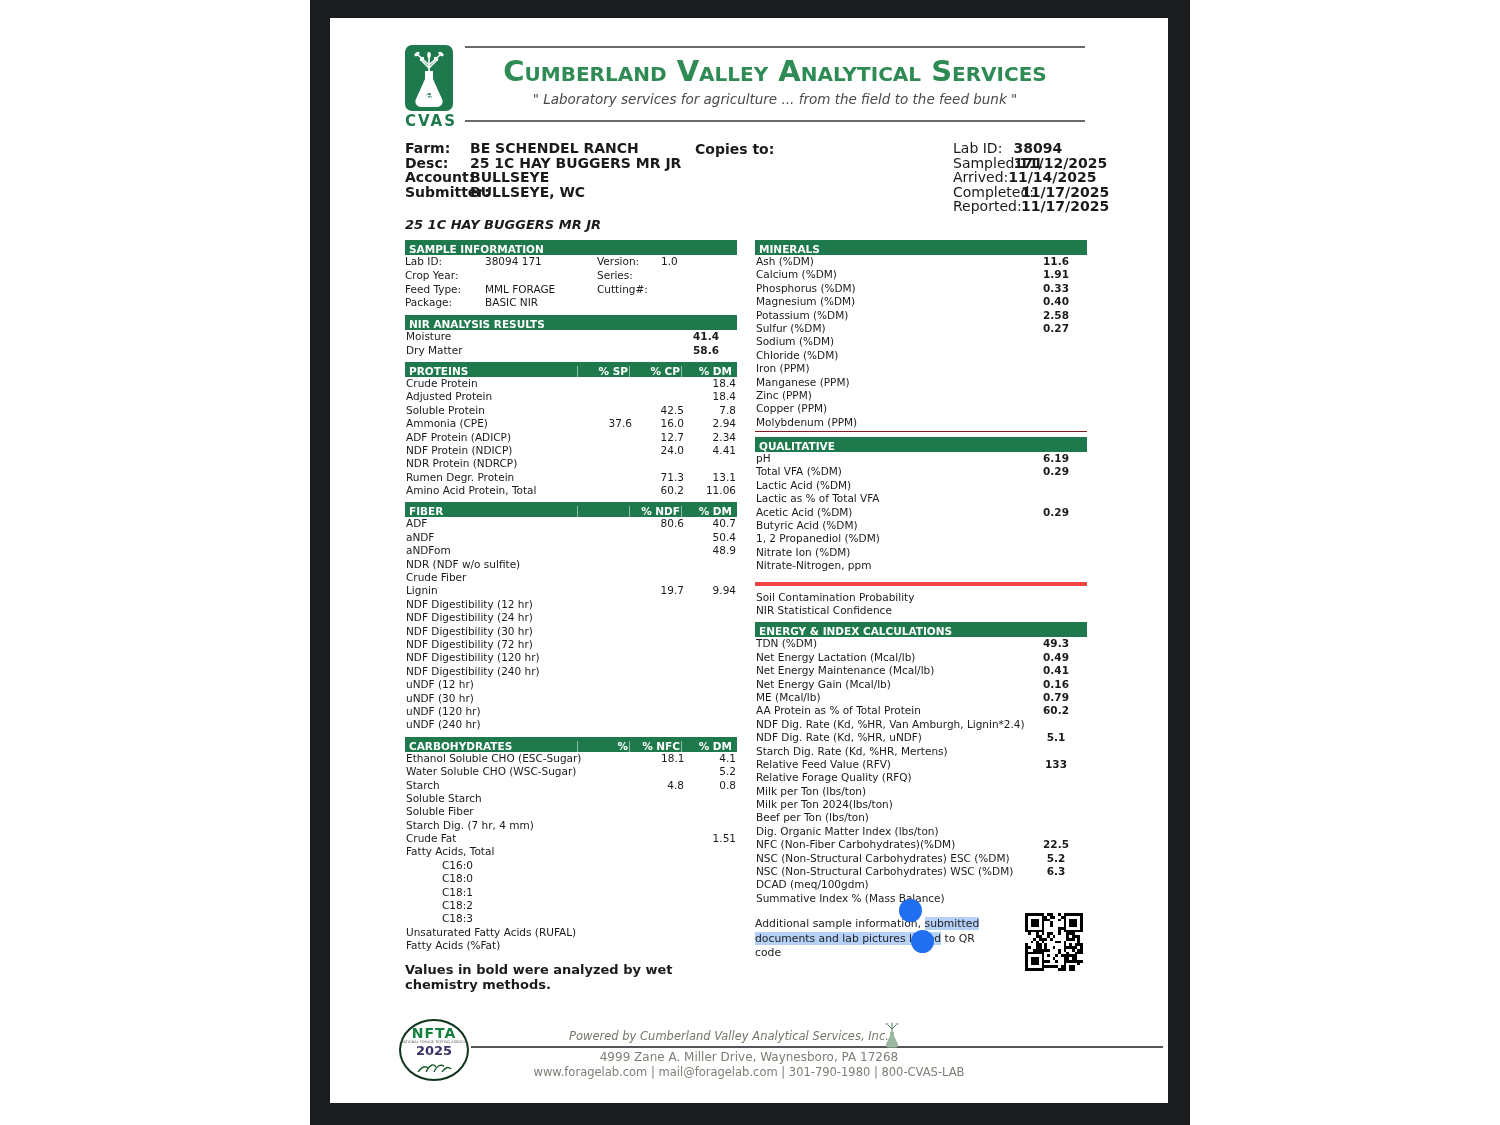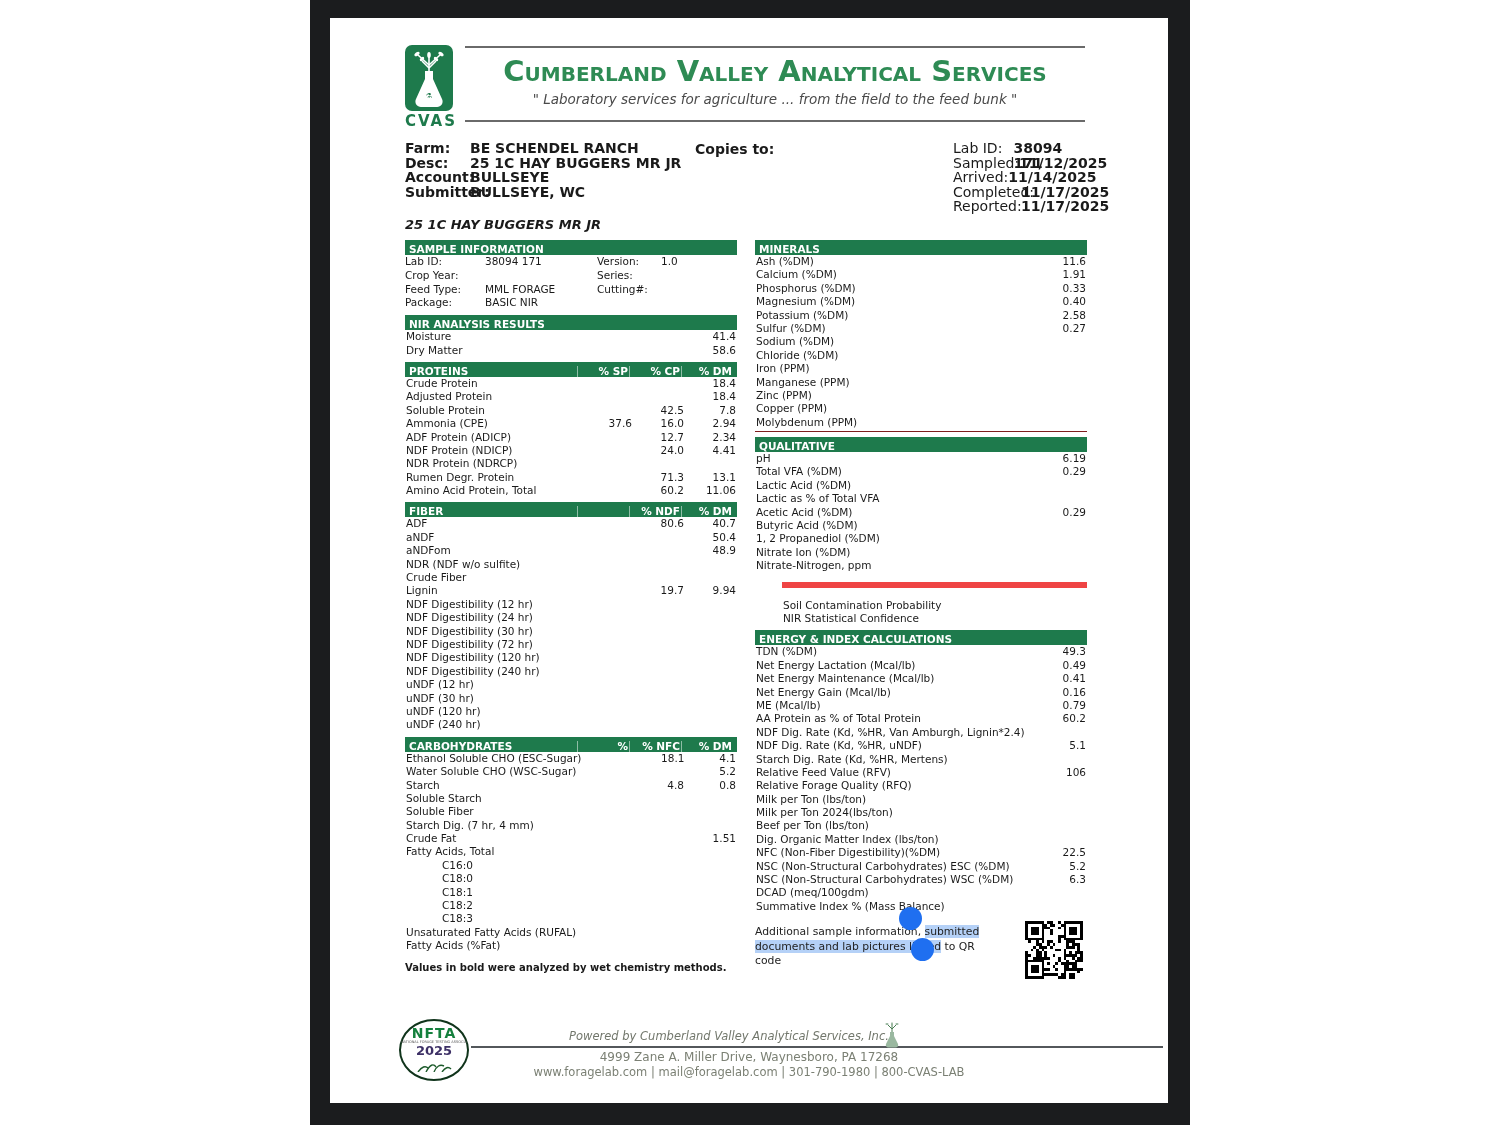--- a/index.html
+++ b/index.html
@@ -43,29 +43,29 @@
   .col-left{left:75px;}
   .col-right{left:425px;}
   .section{margin-bottom:5px;}
   .sec-bar{display:flex;align-items:flex-end;background:var(--green);color:#fff;height:15px;font-size:10.5px;font-weight:bold;padding:0 4px;}
   .sec-title{flex:1;white-space:nowrap;}
   .sec-col{width:52px;text-align:right;border-left:1px solid rgba(255,255,255,.5);height:11px;line-height:11px;padding-right:1px;}
   .row{display:flex;height:13.4px;line-height:13.4px;font-size:10.5px;padding:0 1px;}
   .row-label{flex:1;white-space:nowrap;}
   .row-label.indent{padding-left:36px;}
   .cell{width:52px;text-align:right;white-space:nowrap;}
-  .cell-single{min-width:60px;text-align:right;white-space:nowrap;}
-  .divider-top{border-top:6px solid #ef4444;margin-top:9px;padding-top:11px;margin-left:27px;}
+  .cell-single{min-width:60px;text-align:center;white-space:nowrap;font-weight:bold;}
+  .divider-top{border-top:4px solid #ef4444;margin-top:9px;padding-top:5px;}
   .divider-bottom{border-bottom:1px solid #7f1d1d;padding-bottom:2px;}
   .irow{display:flex;height:13.8px;line-height:13.8px;font-size:10.5px;}
   .ilabel{width:80px;}
   .ivalue{flex:1;}
   .ilabel2{width:64px;}
   .ivalue2{width:76px;}
-  .wetchem-note{margin-top:9px;font-size:10px;font-weight:bold;}
+  .wetchem-note{margin-top:9px;font-size:13px;font-weight:bold;}
 
   
   .qr-note{margin-top:8px;display:flex;position:relative;}
   .qr-text{width:246px;font-size:10.8px;line-height:14.5px;color:#222;margin-top:4px;}
   .hl{background:var(--hl-blue);}
   .handle{position:absolute;width:23px;height:23px;border-radius:50%;background:var(--sel-blue);z-index:5;}
   .handle-top{left:144px;top:-14px;}
   .handle-bottom{left:156px;top:17px;}
   .qr-box{margin-left:auto;margin-right:4px;}
 
@@ -628,21 +628,21 @@
             <div class="row">
               <span class="row-label">NDF Dig. Rate (Kd, %HR, uNDF)</span>
               <span class="cell-single">5.1</span>
             </div>
             <div class="row">
               <span class="row-label">Starch Dig. Rate (Kd, %HR, Mertens)</span>
               <span class="cell-single"></span>
             </div>
             <div class="row">
               <span class="row-label">Relative Feed Value (RFV)</span>
-              <span class="cell-single">106</span>
+              <span class="cell-single">133</span>
             </div>
             <div class="row">
               <span class="row-label">Relative Forage Quality (RFQ)</span>
               <span class="cell-single"></span>
             </div>
             <div class="row">
               <span class="row-label">Milk per Ton (lbs/ton)</span>
               <span class="cell-single"></span>
             </div>
             <div class="row">
@@ -651,21 +651,21 @@
             </div>
             <div class="row">
               <span class="row-label">Beef per Ton (lbs/ton)</span>
               <span class="cell-single"></span>
             </div>
             <div class="row">
               <span class="row-label">Dig. Organic Matter Index (lbs/ton)</span>
               <span class="cell-single"></span>
             </div>
             <div class="row">
-              <span class="row-label">NFC (Non-Fiber Digestibility)(%DM)</span>
+              <span class="row-label">NFC (Non-Fiber Carbohydrates)(%DM)</span>
               <span class="cell-single">22.5</span>
             </div>
             <div class="row">
               <span class="row-label">NSC (Non-Structural Carbohydrates) ESC (%DM)</span>
               <span class="cell-single">5.2</span>
             </div>
             <div class="row">
               <span class="row-label">NSC (Non-Structural Carbohydrates) WSC (%DM)</span>
               <span class="cell-single">6.3</span>
             </div>

